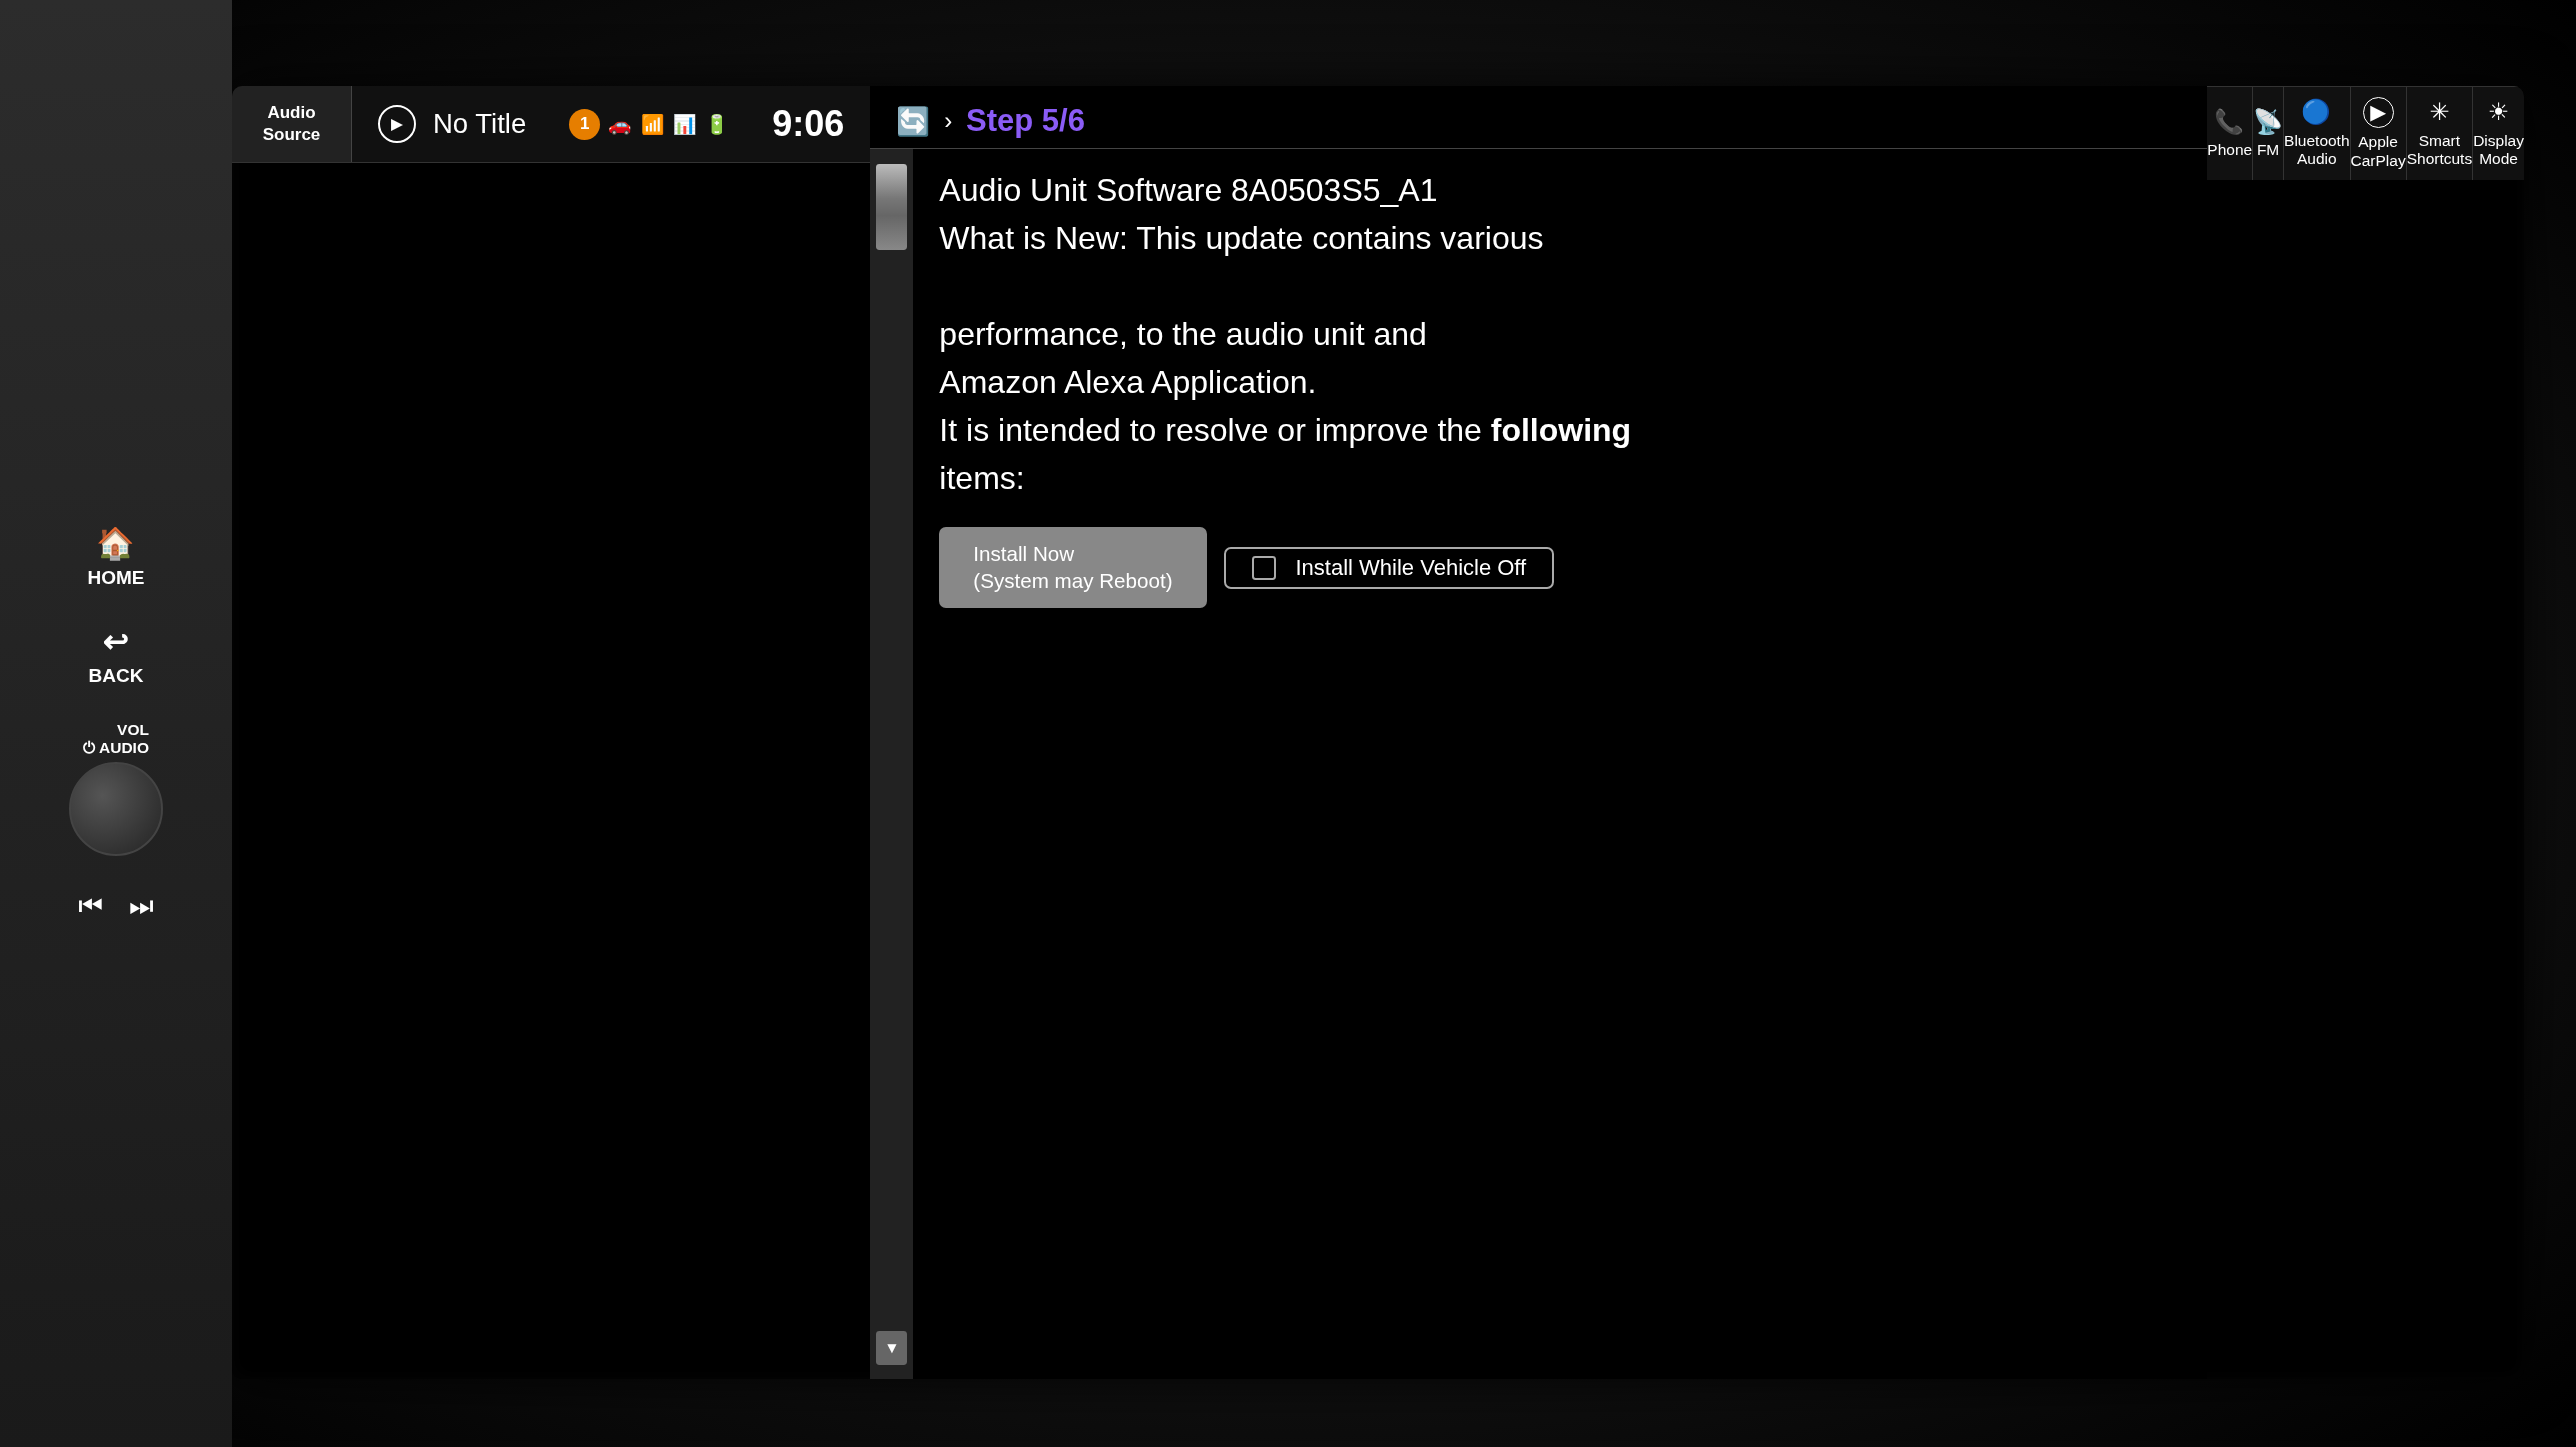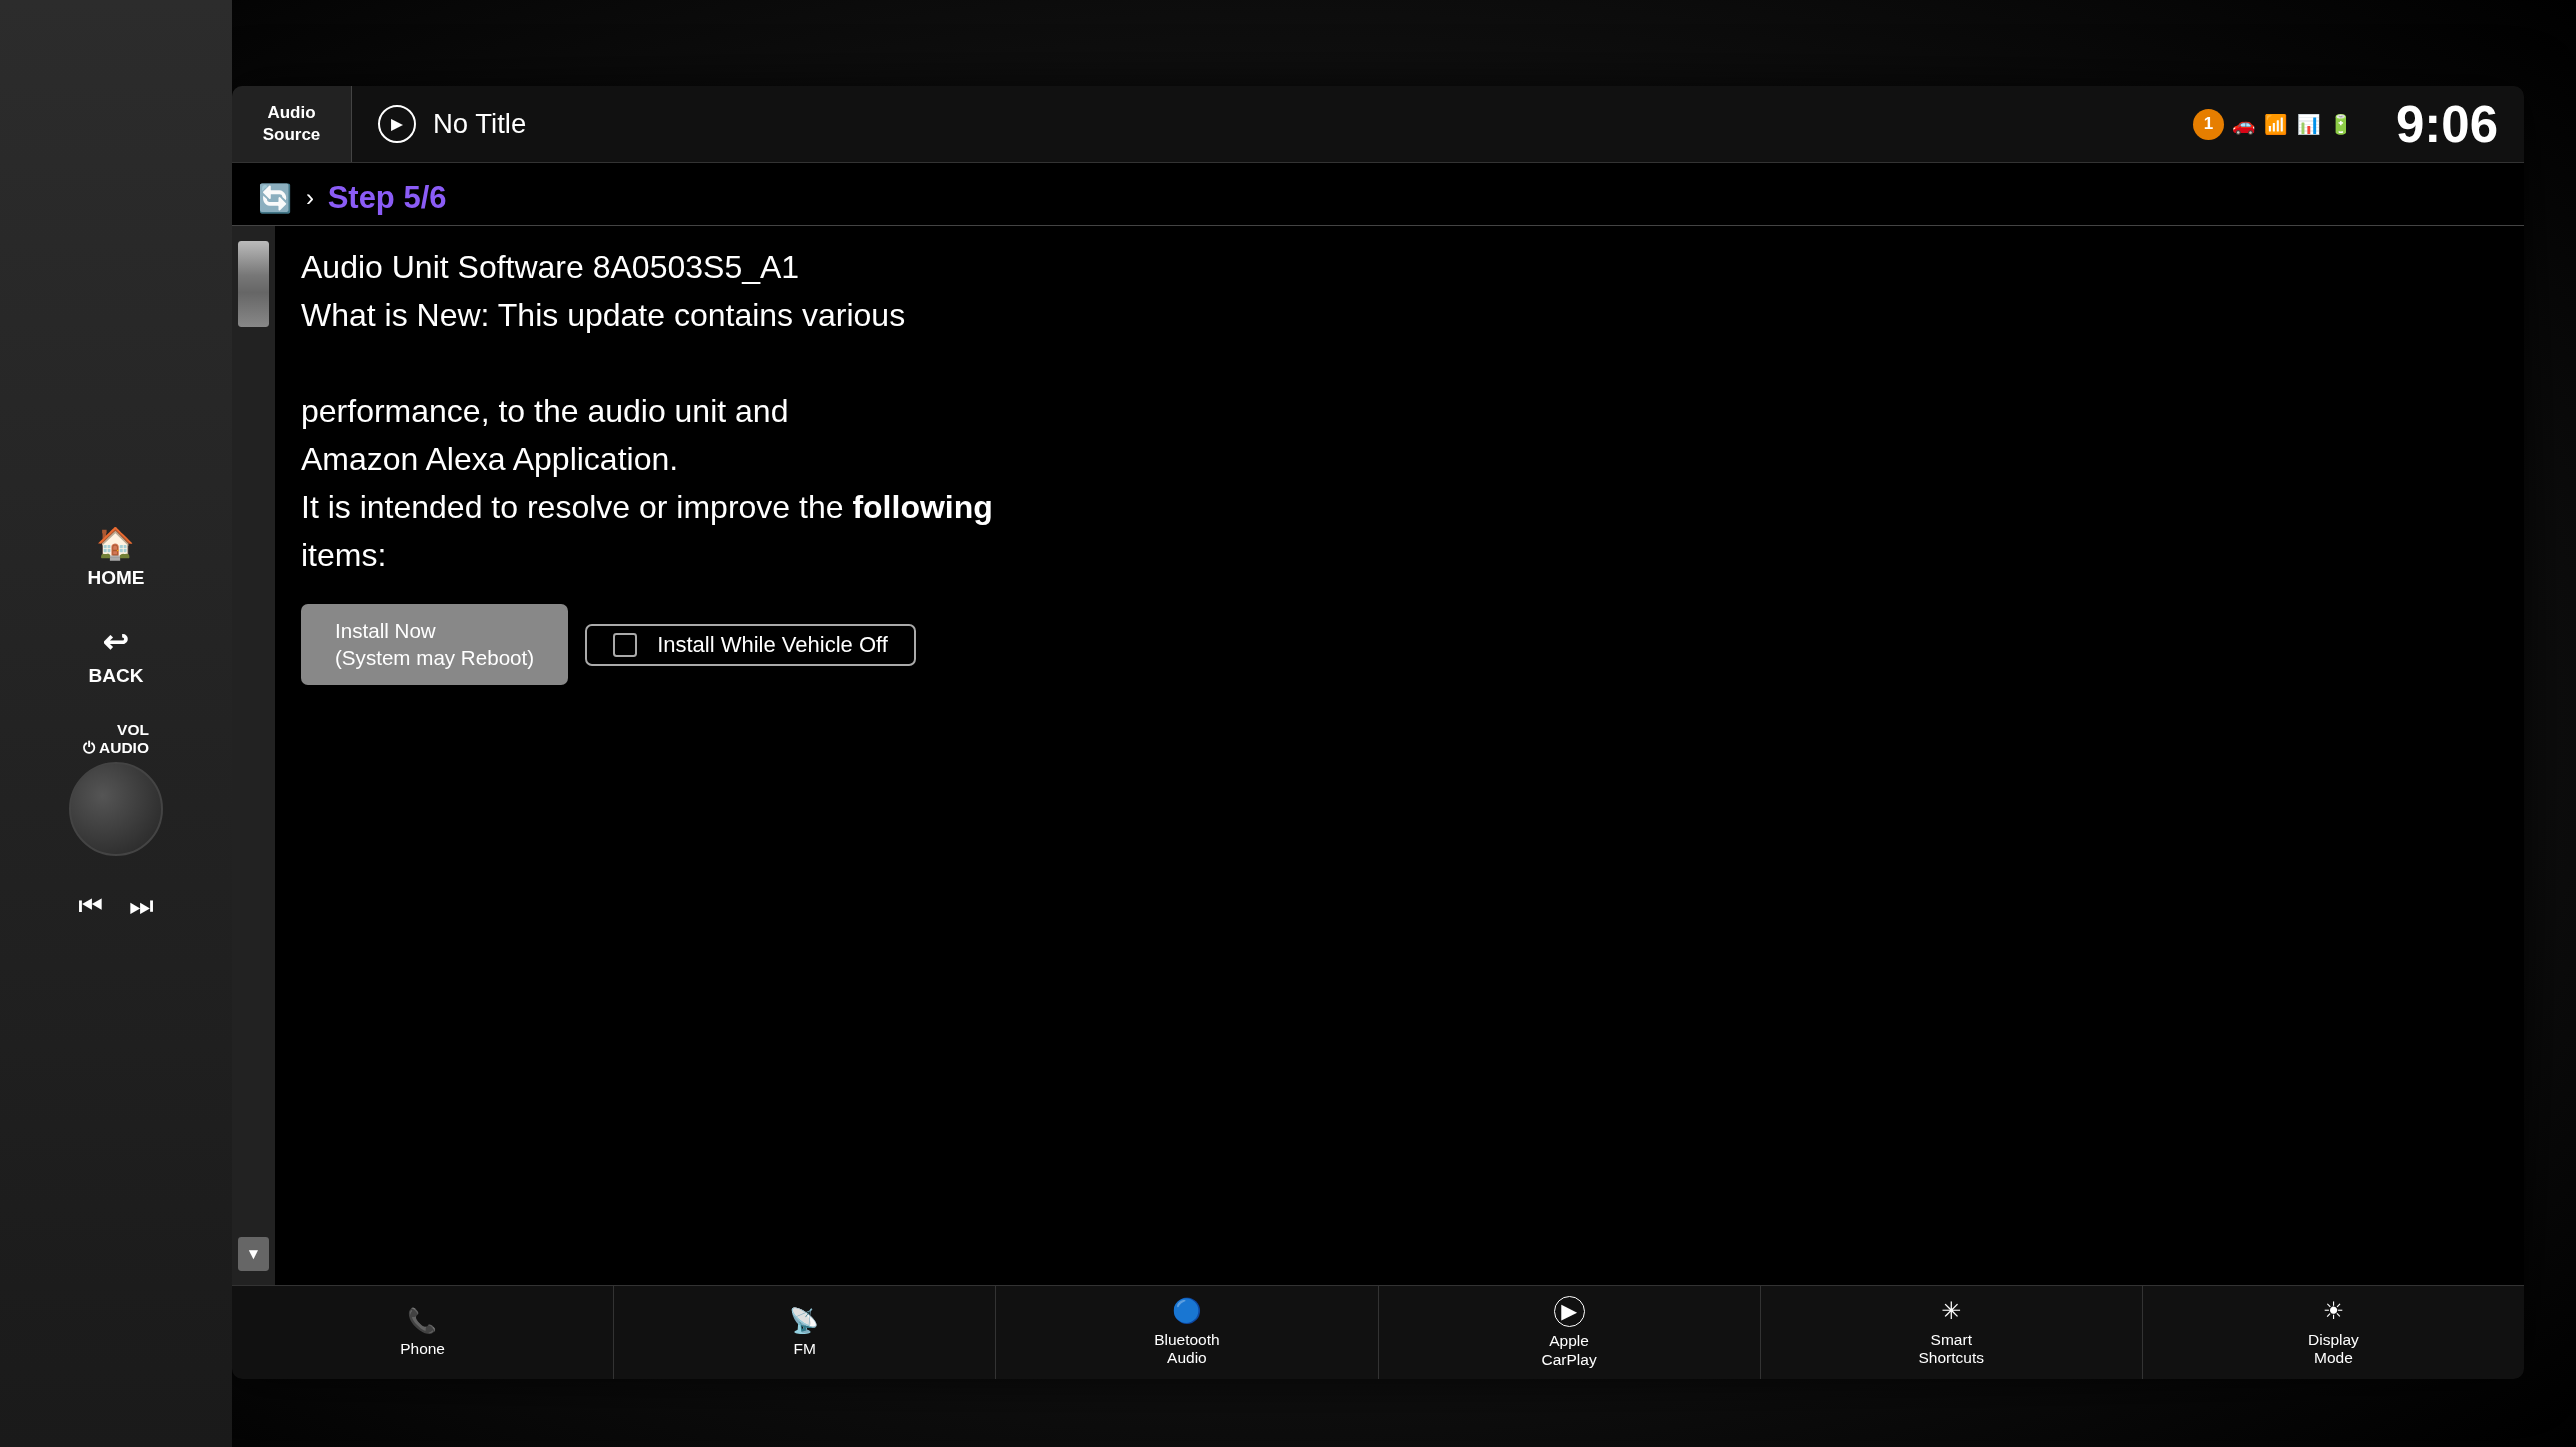--- a/index.html
+++ b/index.html
@@ -86,21 +86,21 @@
     
     .main-screen {
       position: absolute;
       left: 232px;
       top: 86px;
       right: 52px;
       bottom: 69px;
       background: #000;
       border-radius: 10.3px;
       display: flex;
-      flex-direction: column;
+      flex-direction: row;
       overflow: hidden;
       box-shadow: 0 0 52px rgba(0,0,0,0.8), inset 0 0 17px rgba(255,255,255,0.02);
     }
 
     
     .header {
       height: 77px;
       background: #111;
       display: flex;
       align-items: center;
@@ -170,21 +170,21 @@
       justify-content: center;
     }
 
     .status-icon {
       color: #fff;
       font-size: 19px;
     }
 
     .time-display {
       color: #fff;
-      font-size: 51px;
+      font-size: 36px;
       font-weight: bold;
       padding: 0 26px;
       font-variant-numeric: tabular-nums;
     }
 
     
     .content {
       flex: 1;
       display: flex;
       flex-direction: column;

